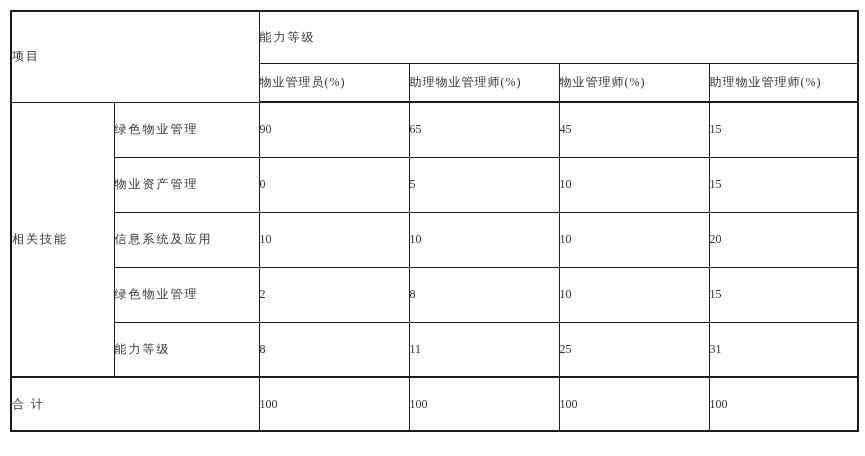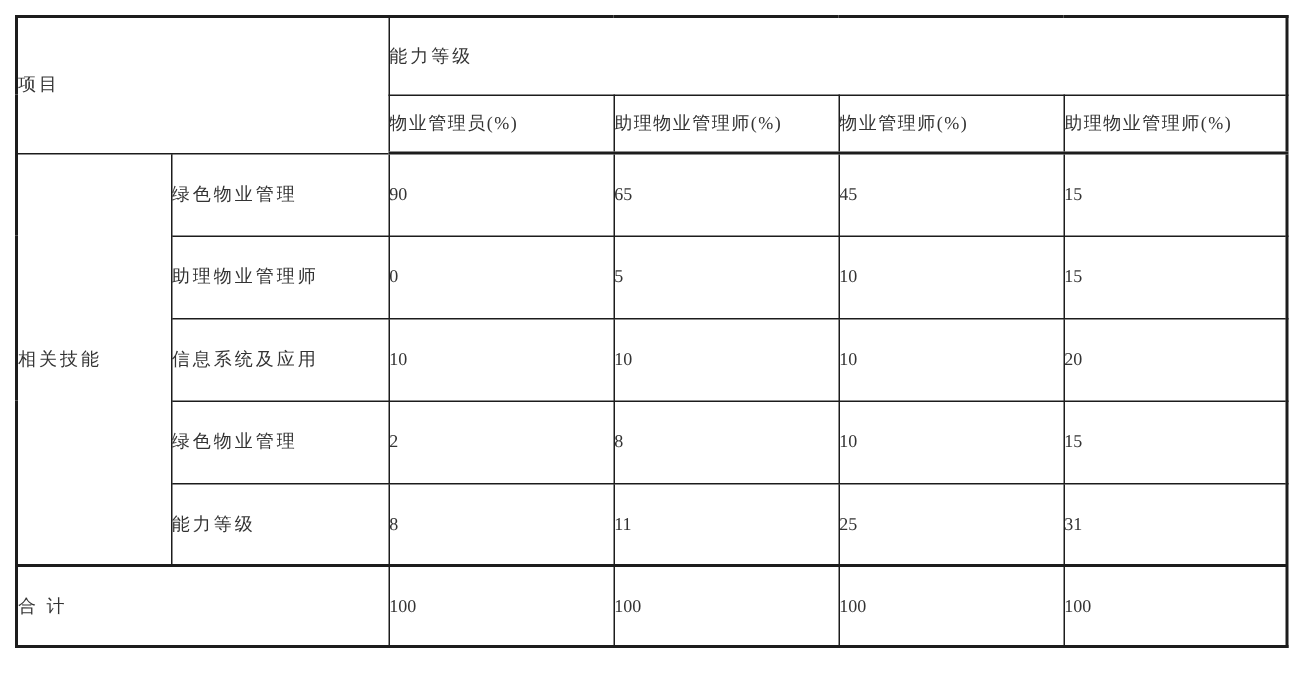--- a/index.html
+++ b/index.html
@@ -80,21 +80,21 @@
 
       <tr class="r-body">
         <td class="cjk" rowspan="5">相关技能</td>
         <td class="cjk">绿色物业管理</td>
         <td class="sep-left">90</td>
         <td>65</td>
         <td>45</td>
         <td>15</td>
       </tr>
       <tr class="r-body">
-        <td class="cjk">助理物业管理师</td>
+        <td class="cjk">物业资产管理</td>
         <td class="sep-left">0</td>
         <td>5</td>
         <td>10</td>
         <td>15</td>
       </tr>
       <tr class="r-body">
         <td class="cjk">信息系统及应用</td>
         <td class="sep-left">10</td>
         <td>10</td>
         <td>10</td>

